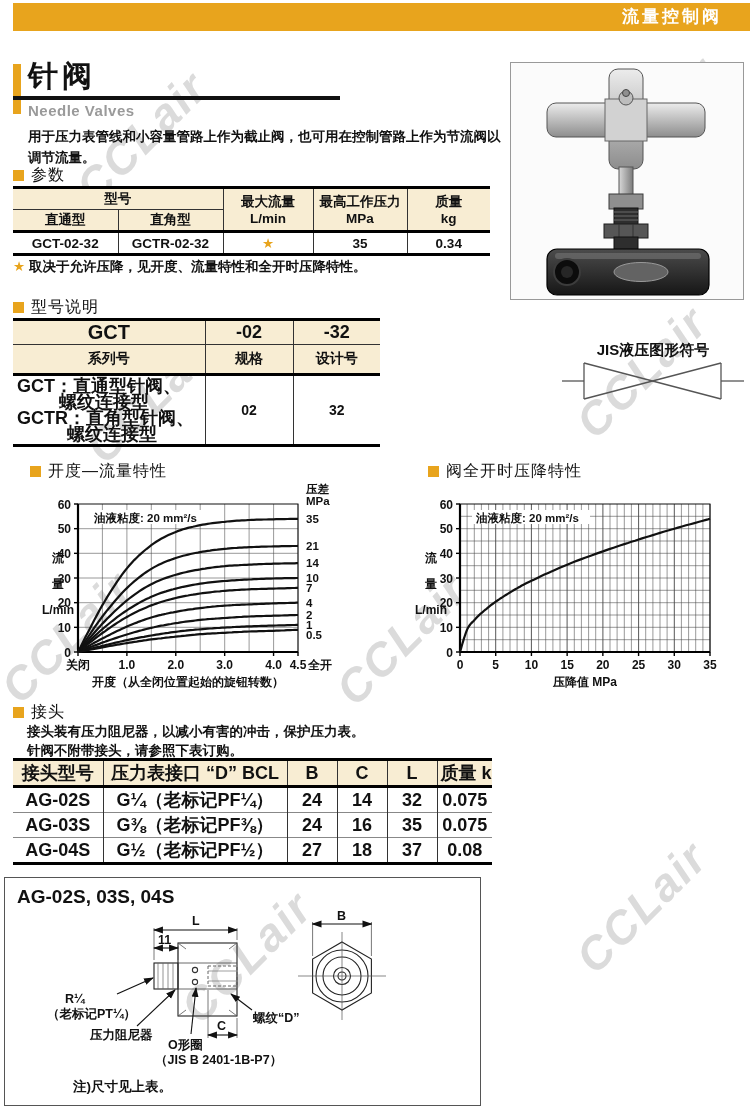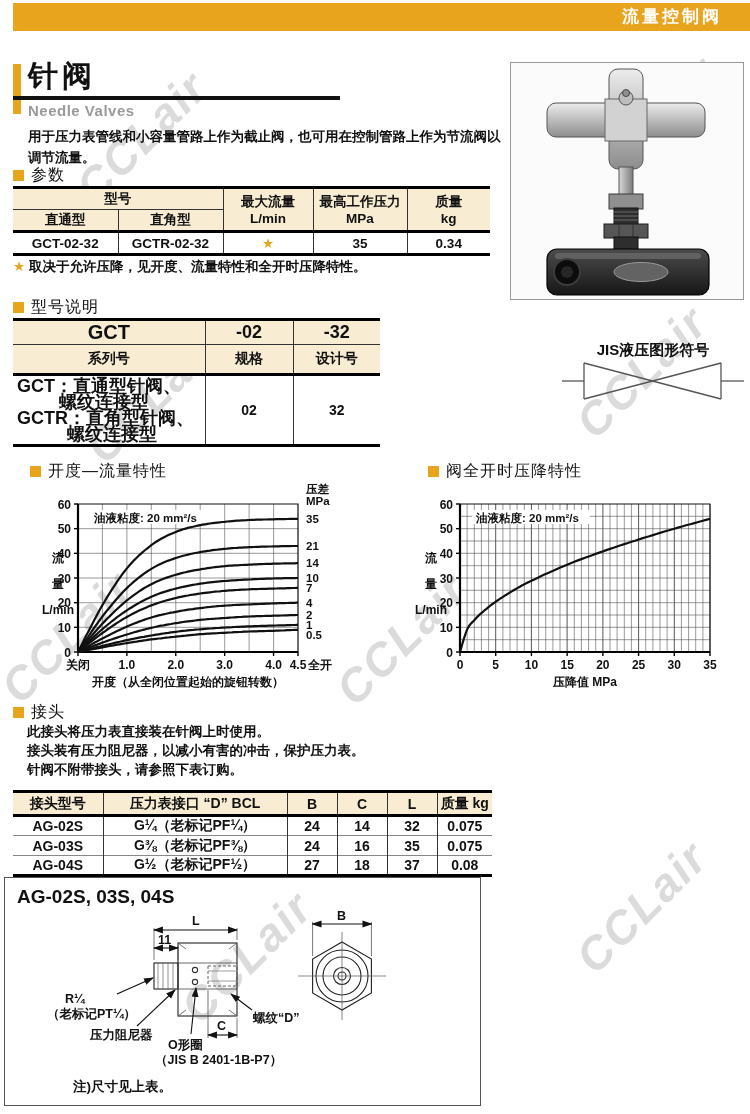--- a/index.html
+++ b/index.html
@@ -361,26 +361,25 @@
       <rect x="57" y="28" width="118" height="14" fill="#fff"></rect>
       <text x="61" y="39.5" class="cnote">油液粘度: 20 mm²/s</text>
       <path d="M45.0,170.0L45.4,168.6L46.0,166.7L46.6,164.5L47.3,162.0L48.1,159.4L48.9,156.7L49.8,154.0L50.6,151.6L51.4,149.4L52.1,147.6L52.9,146.1L53.6,144.8L54.3,143.7L55.0,142.8L55.7,141.9L56.4,141.1L57.1,140.4L57.9,139.7L58.6,139.0L59.3,138.2L60.0,137.4L60.6,136.7L61.2,136.0L61.8,135.4L62.4,134.7L63.1,134.1L63.8,133.4L64.5,132.7L65.4,131.9L66.4,131.0L67.6,130.1L68.8,129.0L70.1,127.9L71.5,126.8L72.9,125.6L74.4,124.4L75.9,123.2L77.5,122.0L79.1,120.8L80.7,119.7L82.4,118.5L84.1,117.4L85.8,116.2L87.6,115.1L89.4,113.9L91.3,112.7L93.1,111.6L94.9,110.5L96.8,109.4L98.6,108.3L100.3,107.3L101.9,106.4L103.4,105.5L104.9,104.7L106.4,103.8L108.0,102.9L109.8,102.0L111.7,101.0L113.9,99.9L116.4,98.7L119.3,97.4L122.4,95.9L125.8,94.3L129.4,92.6L133.2,90.9L137.0,89.2L140.9,87.5L144.7,85.8L148.5,84.2L152.1,82.7L155.7,81.2L159.3,79.8L162.9,78.4L166.4,77.1L170.0,75.8L173.6,74.5L177.1,73.2L180.7,71.9L184.3,70.6L187.9,69.4L191.4,68.1L195.0,66.9L198.6,65.7L202.1,64.5L205.7,63.3L209.3,62.1L212.9,61.0L216.4,59.8L220.0,58.7L223.6,57.5L227.1,56.4L230.7,55.3L234.3,54.2L237.9,53.1L241.4,52.0L245.0,50.9L248.6,49.8L252.1,48.8L255.7,47.7L259.3,46.7L263.0,45.6L267.0,44.5L271.1,43.3L275.3,42.2L279.4,41.1L283.3,40.0L286.9,39.0L290.1,38.1L292.9,37.4L295.0,36.8" fill="none" stroke="#111" stroke-width="2.2"></path>
     </svg>
 
   <div class="sec" style="left:13px;top:702px;">
     <span class="sq" style="background:#E8A41D;"></span>
     <span class="st">接头</span>
   </div>
   <div class="abs bodytext" style="left:27px;top:722px;line-height:19px;">
-    <div>此接头将压力表直接装在针阀上时使用。</div>
     <div>接头装有压力阻尼器，以减小有害的冲击，保护压力表。</div>
     <div>针阀不附带接头，请参照下表订购。</div>
   </div>
 
-  <table class="tb ct" style="left:13px;top:790px;width:479px;font-size:14px;">
+  <table class="tb ct" style="left:13px;top:758px;width:479px;font-size:18px;">
     <colgroup>
         <col style="width:90px">
         <col style="width:184px">
         <col style="width:50px">
         <col style="width:50px">
         <col style="width:50px">
         <col style="width:55px">
       </colgroup>
     <thead>
       <tr style="height:24px;">

